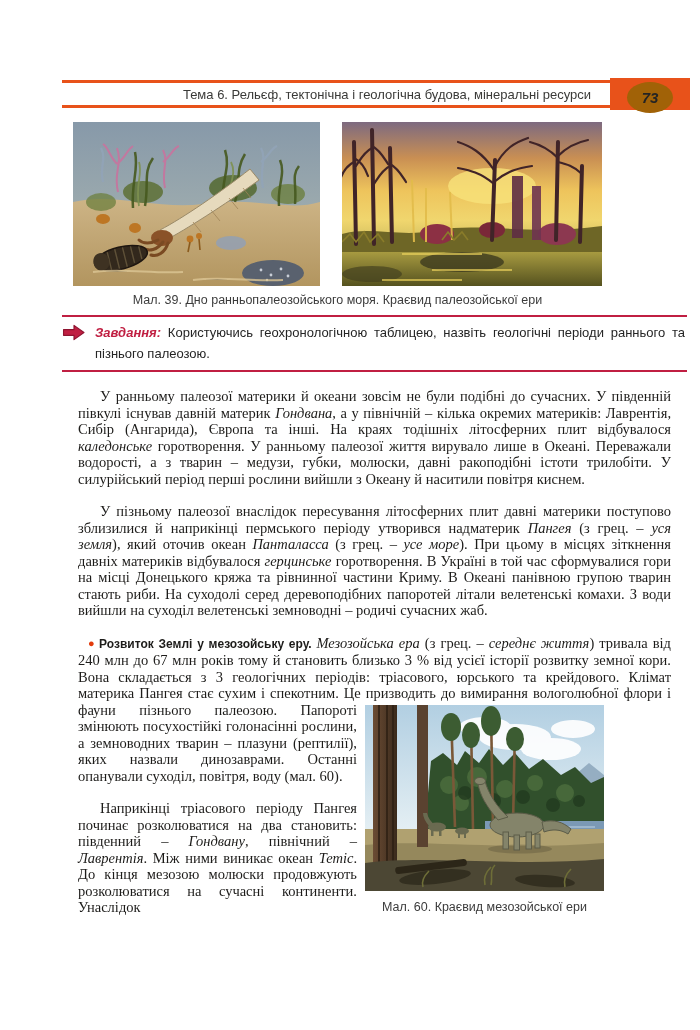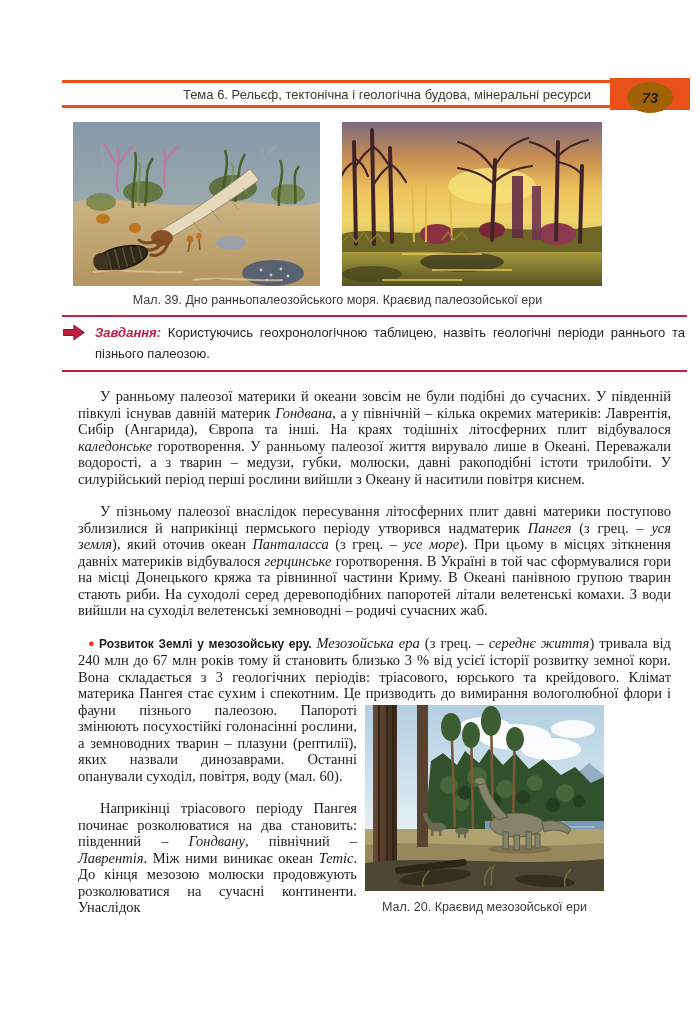--- a/index.html
+++ b/index.html
@@ -331,18 +331,18 @@
             <ellipse cx="180" cy="176" rx="30" ry="6" transform="rotate(4 180 176)"></ellipse>
           </g>
           <rect x="30" y="158" width="72" height="7" rx="3" transform="rotate(-7 66 161)" fill="#2c2618"></rect>
           <g stroke="#6e6e38" stroke-width="1.6" fill="none">
             <path d="M120,180 C118,172 122,166 126,162"></path>
               <path d="M126,180 C128,172 124,166 130,160"></path>
             <path d="M58,182 C56,176 60,170 64,166"></path>
               <path d="M200,182 C198,174 202,168 206,164"></path>
           </g>
         </svg>
-          <span class="caption cap40">Мал. 20. Краєвид мезозойської ери</span>
+          <span class="caption cap40">Мал. 60. Краєвид мезозойської ери</span>
         </span><span>Папороті змінюють посухостійкі голонасінні рослини, а земноводних тварин – плазуни (рептилії), яких назвали динозаврами. Останні опанували суходіл, повітря, воду (мал. 60).</span></p>
 
     <p><span>Наприкінці тріасового періоду Пангея починає розколюватися на два становить: південний – </span><i>Гондвану</i><span>, північний – </span><i>Лаврентія</i><span>. Між ними виникає океан </span><i>Тетіс</i><span>. До кінця мезозою молюски продовжують розколюватися на сучасні континенти. Унаслідок</span></p>
   </div>
 </div>
 
 </body></html>

